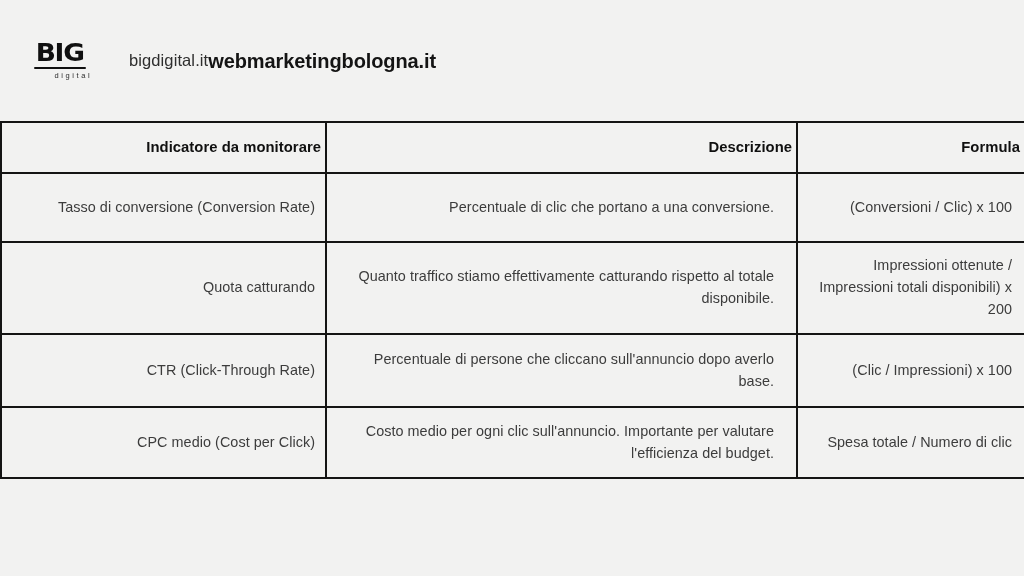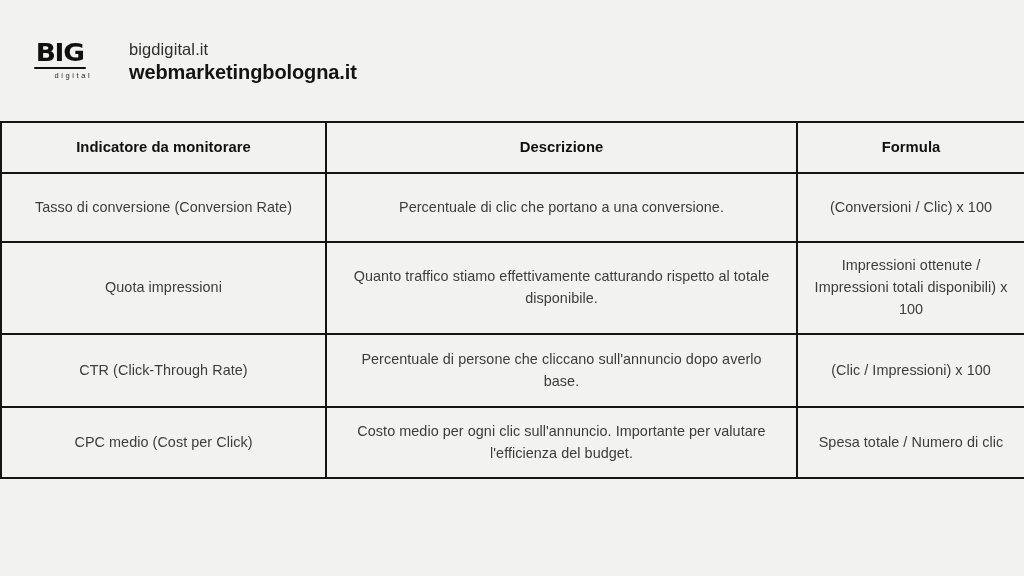--- a/index.html
+++ b/index.html
@@ -70,21 +70,20 @@
     letter-spacing: 2.6px;
     color: #2b2b2b;
     text-indent: 2.6px;
     margin-top: 1px;
     margin-left: 24px;
   }
 
   .brand-text {
     margin-left: 39px;
     display: flex;
-    flex-direction: column;
     justify-content: center;
   }
 
   .brand-line1 {
     font-size: 16.5px;
     line-height: 22px;
     color: #2e2e2e;
     font-weight: 400;
     letter-spacing: 0.1px;
   }
@@ -110,23 +109,23 @@
     width: 1024px;
     border-collapse: collapse;
     table-layout: fixed;
     background: #f2f2f1;
   }
 
   table.kpi-table td,
   table.kpi-table th {
     border: 2px solid #141414;
     background: #f2f2f1;
-    text-align: center;
+    text-align: right;
     vertical-align: middle;
-    padding: 8px 10px;
+    padding: 8px 4px;
     color: #3c3c3c;
     font-weight: 400;
     font-size: 14.4px;
     line-height: 1.52;
     letter-spacing: 0.05px;
   }
 
   table.kpi-table thead th {
     color: #101010;
     font-weight: 700;
@@ -189,23 +188,23 @@
 
       <tbody>
 
         <tr class="row-h51">
           <td class="cell-indicator">Tasso di conversione (Conversion Rate)</td>
           <td class="cell-description">Percentuale di clic che portano a una conversione.</td>
           <td class="cell-formula">(Conversioni / Clic) x 100</td>
         </tr>
 
         <tr class="row-h92">
-          <td class="cell-indicator">Quota impressioni</td>
+          <td class="cell-indicator">Quota catturando</td>
           <td class="cell-description">Quanto traffico stiamo effettivamente catturando rispetto al totale disponibile.</td>
-          <td class="cell-formula">Impressioni ottenute / Impressioni totali disponibili) x 100</td>
+          <td class="cell-formula">Impressioni ottenute / Impressioni totali disponibili) x 200</td>
         </tr>
 
 
         <tr class="row-h73">
           <td class="cell-indicator">CTR (Click-Through Rate)</td>
           <td class="cell-description">Percentuale di persone che cliccano sull'annuncio dopo averlo base.</td>
           <td class="cell-formula">(Clic / Impressioni) x 100</td>
         </tr>
 
         <tr class="row-h71">

